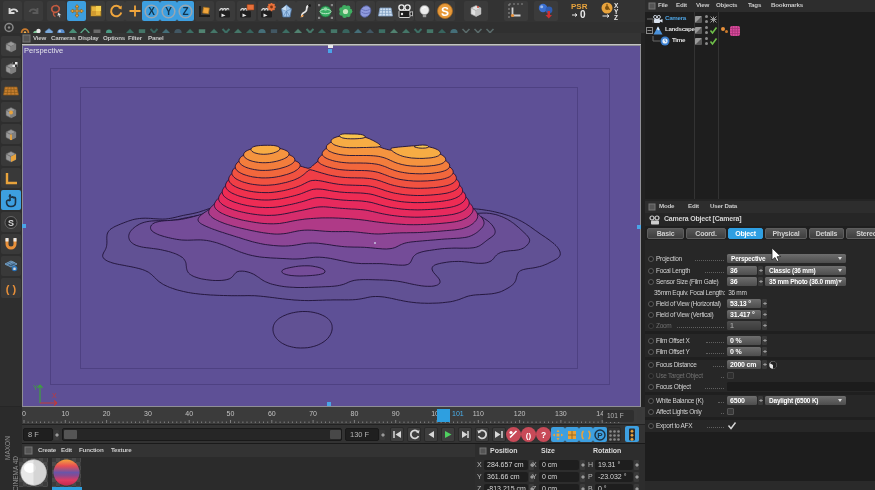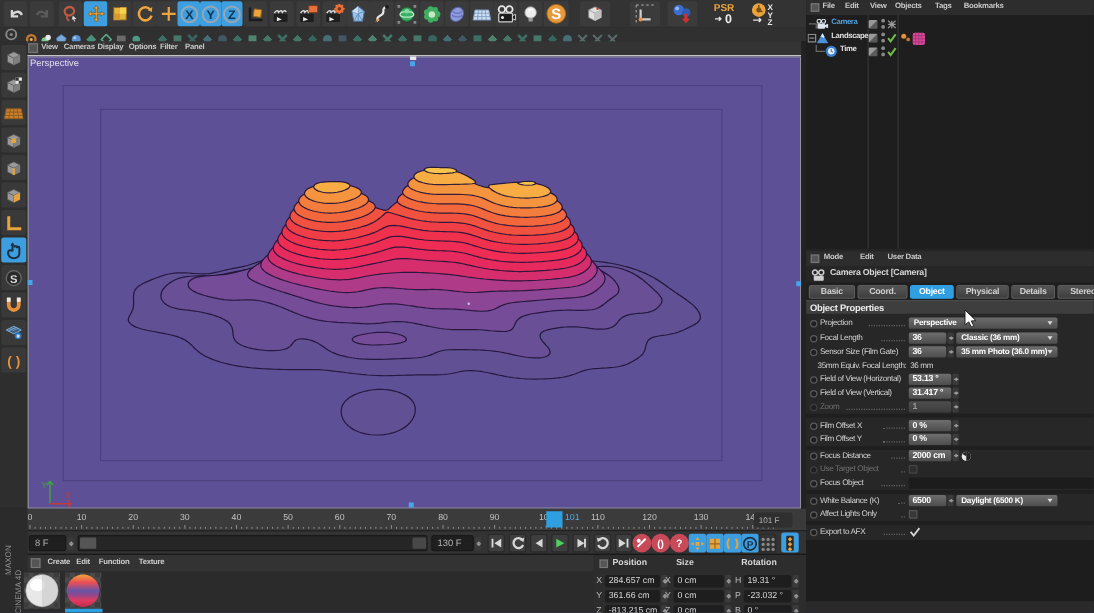--- a/index.html
+++ b/index.html
@@ -1032,21 +1032,20 @@
       </div>
       <div id="amtabs">
         <div class="tab" style="left:2px;width:37px">Basic</div>
         <div class="tab" style="left:41px;width:40px">Coord.</div>
         <div class="tab act" style="left:83px;width:35px">Object</div>
         <div class="tab" style="left:120px;width:42px">Physical</div>
         <div class="tab" style="left:164px;width:35px">Details</div>
         <div class="tab" style="left:201px;width:62px">Stereoscopic</div>
       </div>
       <div id="amprops">
-        <div class="sech" style="top:0px">Object Properties</div>
         <div class="prow" style="top:13px">
           <span class="pico"></span>
           <span class="plab">Projection</span>
           <div class="dotlead" style="left:50px;width:29px"></div>
           <div class="combo" style="left:82px;width:119px">Perspective</div>
         </div>
         <div class="prow" style="top:25px">
           <span class="pico"></span>
           <span class="plab">Focal Length</span>
           <div class="dotlead" style="left:60px;width:19px"></div>

